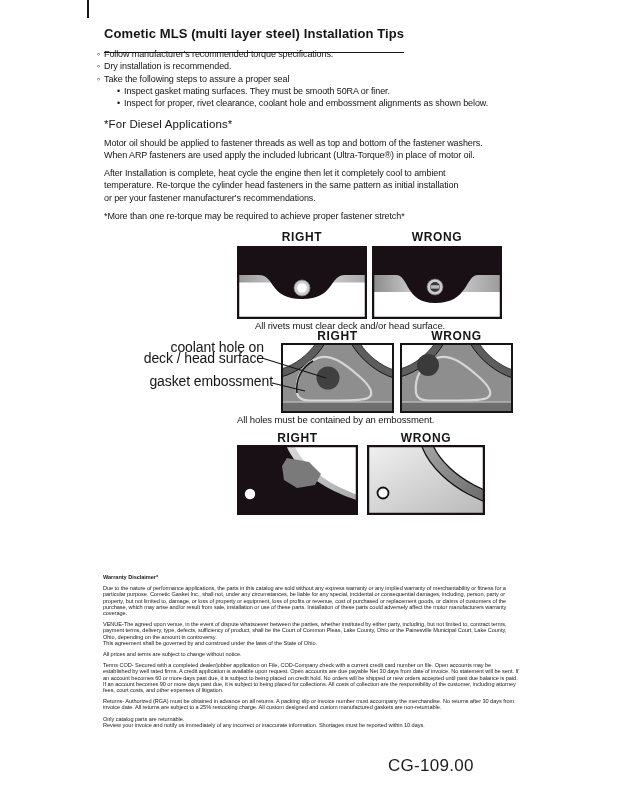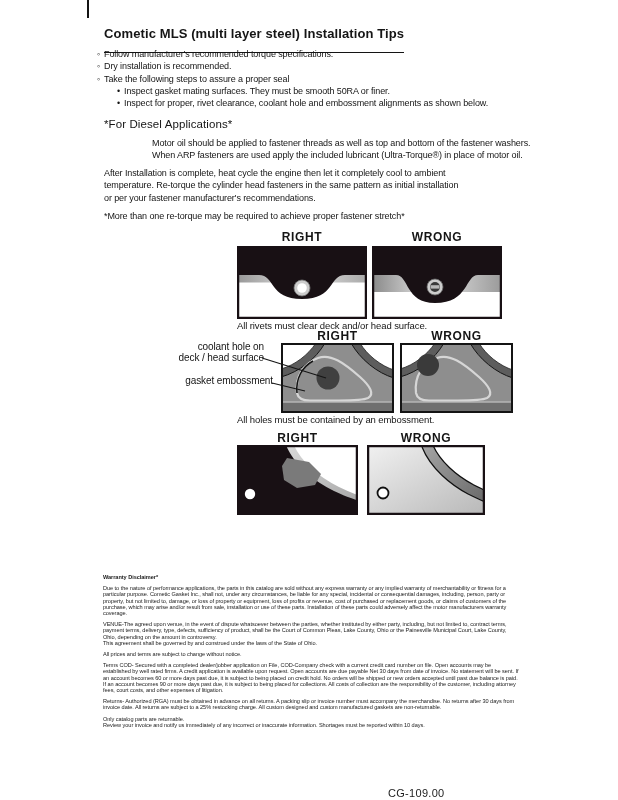--- a/index.html
+++ b/index.html
@@ -16,31 +16,31 @@
   .title{
     left:104px;top:26px;font-size:13px;font-weight:bold;letter-spacing:0.1px;
     border-bottom:1.5px solid #141414;padding-bottom:11px;
   }
   .tips{left:97px;top:48px;width:424px;font-size:9px;letter-spacing:-0.1px;line-height:12.3px;}
   .tip-row{display:flex;}
   .glyph{width:7px;flex:none;}
   .sub{padding-left:20px;}
   .diesel-heading{left:104px;top:118px;font-size:11.5px;font-weight:normal;letter-spacing:0.1px;}
   .para{left:104px;font-size:9px;letter-spacing:-0.1px;line-height:12.4px;white-space:pre-line;width:430px;}
-  .p1{top:137px;margin-left:48px;} .p2{top:167px;} .note{top:210px;white-space:normal;}
+  .p1{top:137px;} .p2{top:167px;} .note{top:210px;white-space:normal;}
   .dg-header{font-size:12px;font-weight:bold;letter-spacing:0.6px;text-align:center;}
   .caption{font-size:9.5px;letter-spacing:-0.1px;line-height:10.8px;}
-  .annot{font-size:10px;letter-spacing:-0.1px;line-height:10.6px;text-align:right;}
+  .annot{font-size:14px;letter-spacing:-0.1px;line-height:10.6px;text-align:right;}
   svg.img{position:absolute;display:block;}
   .overlay{pointer-events:none;}
   .fineprint{left:103px;top:574px;width:417px;font-size:5.6px;line-height:6.2px;letter-spacing:-0.05px;color:#222;}
   .fineprint p{margin-bottom:5px;}
   .fineprint p.m0{margin-bottom:0;}
   .fp-head{font-weight:bold;}
-  .doccode{left:388px;top:756px;font-size:11px;letter-spacing:0.3px;color:#1c1c1c;margin-top:31px;}
+  .doccode{left:388px;top:756px;font-size:17px;letter-spacing:0.3px;color:#1c1c1c;}
 </style>
 </head>
 <body>
 
 <div class="abs regmark"></div>
 
 <div class="abs title">Cometic MLS (multi layer steel) Installation Tips</div>
 
 <div class="abs tips">
   <div class="tip-row">
@@ -103,21 +103,21 @@
   <rect width="130" height="73" fill="#ffffff"></rect>
   <rect x="2" y="29" width="126" height="17" fill="url(#r1b)"></rect>
   <rect x="2" y="46" width="126" height="26" fill="#ffffff"></rect>
   <path d="M0,0 H130 V29 H106 C93,29 97,57 63,57 C33,57 37,29 24,29 H0 Z" style="fill:var(--ink)"></path>
   <circle cx="63" cy="41" r="8" fill="#cdcdcd" stroke="#666666" stroke-width="0.8"></circle>
   <circle cx="63" cy="41" r="5" fill="#3a3a3a"></circle>
   <rect x="58.5" y="39.2" width="9" height="3.4" fill="#b9b9b9"></rect>
   <rect x="1" y="1" width="128" height="71" fill="none" stroke-width="2.5" style="stroke:var(--ink)"></rect>
 </svg>
 
-<div class="abs caption" style="left:237px;top:321px">All rivets must clear deck and/or head surface.</div>
+<div class="abs caption" style="left:255px;top:321px">All rivets must clear deck and/or head surface.</div>
 
 <div class="abs dg-header" style="left:281px;top:329px;width:113px">RIGHT</div>
 <div class="abs dg-header" style="left:400px;top:329px;width:113px">WRONG</div>
 
 <div class="abs annot" style="left:100px;top:342px;width:164px">
   <div>coolant hole on</div>
   <div>deck / head surface</div>
 </div>
 <div class="abs annot" style="left:100px;top:376px;width:173px">gasket embossment</div>
 

